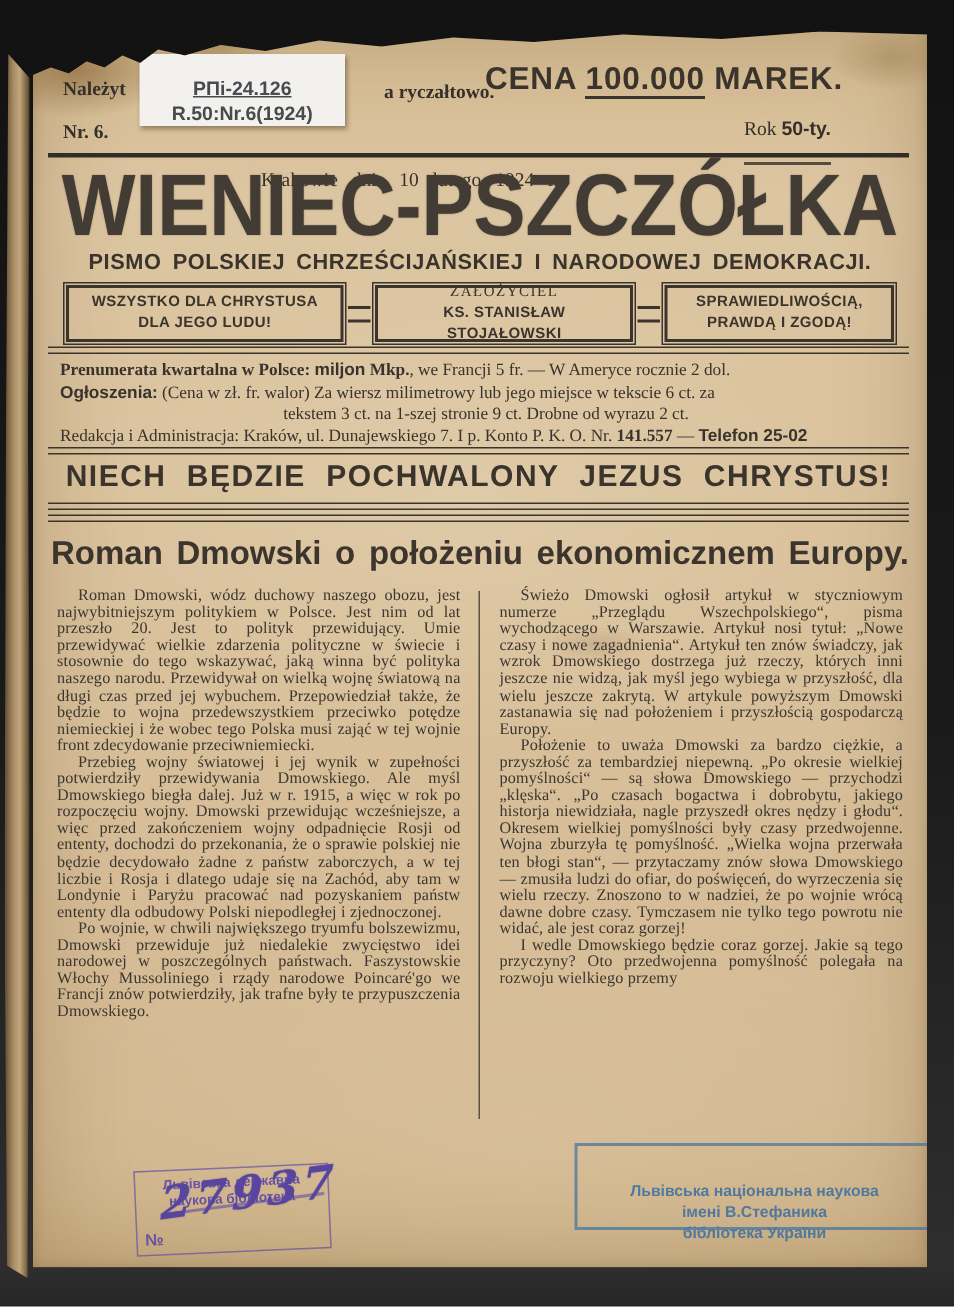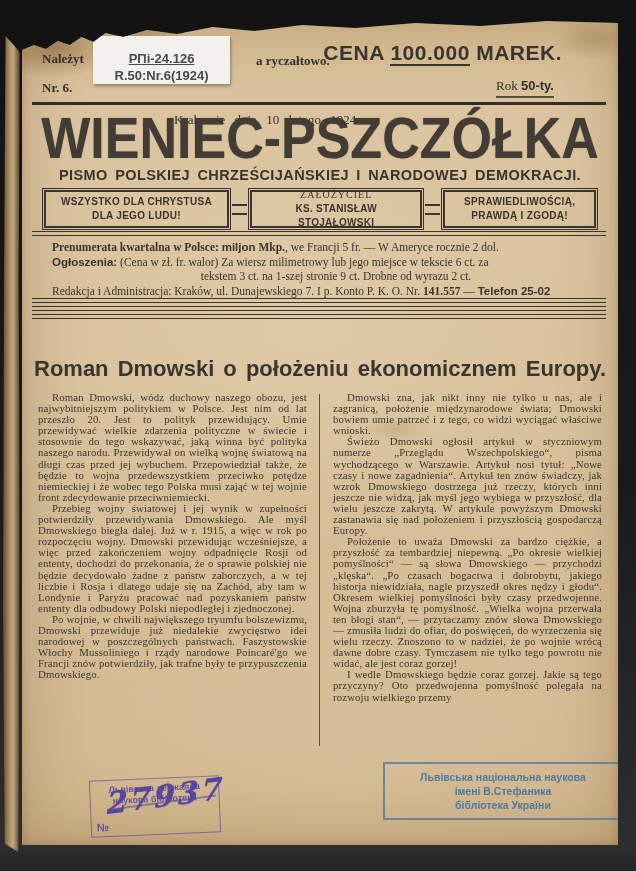--- a/index.html
+++ b/index.html
@@ -46,21 +46,21 @@
   .h-frag{font-weight:bold;font-size:13px;color:#35302a;}
   .price{
     left:284px;top:27px;width:256px;text-align:right;
     font-family:"Liberation Sans",sans-serif;font-weight:bold;font-size:21px;
     color:#3a342c;letter-spacing:.5px;
   }
   .price .u{border-bottom:2.5px solid currentColor;}
   .row2{font-size:13px;color:#35302a;}
   .date-line{word-spacing:6px;}
   .rok .s{font-family:"Liberation Sans",sans-serif;font-weight:bold;}
-  .rok{border-bottom:2px solid rgba(53,48,42,.8);padding-bottom:2px;}
+  .rok{border-bottom:2px solid rgba(53,48,42,.8);padding-bottom:14px;}
   .header-rule{left:10px;right:12px;top:88px;height:0;border-top:3.5px solid #322d26;}
   
   .masthead{
     left:0;top:90px;width:100%;text-align:center;
     font-family:"Liberation Sans",sans-serif;font-weight:bold;font-size:52px;
     color:#423c34;transform:scaleY(1.12);transform-origin:top;
     letter-spacing:0px;white-space:nowrap;text-shadow:0 0 1px rgba(66,60,52,.55);
   }
   .subtitle{
     left:0;top:153px;width:100%;text-align:center;
@@ -75,21 +75,21 @@
     font-family:"Liberation Sans",sans-serif;font-weight:bold;font-size:10px;
     color:#3a342c;line-height:14px;height:34px;padding:0 4px;letter-spacing:.3px;
   }
   .motto.m1{width:182px;}
   .motto.m2{width:168px;}
   .motto.m3{width:148px;}
   .motto .founder-tag{font-family:"Liberation Serif",serif;font-weight:normal;font-size:10px;letter-spacing:1px;}
   .conn{width:16px;height:7px;border-top:2px solid #3a342c;border-bottom:2px solid #3a342c;align-self:center;margin:0 3px;}
   .rule-mottos{left:10px;right:12px;top:217px;height:3px;border-top:1.5px solid #3a342c;border-bottom:1px solid #3a342c;}
   
-  .imprint{left:30px;top:226px;width:568px;font-size:11.5px;color:#38332c;line-height:14.5px;}
+  .imprint{left:18px;top:226px;width:568px;font-size:11.5px;color:#38332c;line-height:14.5px;}
   .imprint .c{text-align:center;}
   .imprint .b,.rich .b{font-weight:bold;}
   .imprint .s,.rich .s{font-family:"Liberation Sans",sans-serif;}
   
   .rule-double{height:3px;border-top:1px solid #3a342c;border-bottom:1px solid #3a342c;}
   .banner-wrap{left:10px;top:284px;width:574px;}
   .banner-text{
     text-align:center;font-family:"Liberation Sans",sans-serif;font-weight:bold;
     font-size:20px;color:#3a342c;letter-spacing:1px;word-spacing:7px;margin:4px 0 5px 0;
   }
@@ -117,21 +117,21 @@
     position:absolute;left:16px;top:12px;width:110px;text-align:center;
     font-family:"DejaVu Serif",serif;font-style:italic;font-weight:bold;
     font-size:30px;color:#4e3da0;transform:rotate(-5deg) skewX(-8deg);
     letter-spacing:3px;text-shadow:0 0 1px rgba(78,61,160,.7);
     border-bottom:2px solid rgba(78,61,160,.55);
   }
   .stamp-right{
     left:361px;top:748px;width:240px;height:58px;
     border:2px solid rgba(70,116,159,.8);color:#46749f;
     font-family:"Liberation Sans",sans-serif;font-size:10.5px;font-weight:bold;
-    text-align:center;line-height:14px;padding-top:6px;box-sizing:border-box;opacity:.92;
+    text-align:center;line-height:14px;padding-top:23px;box-sizing:border-box;opacity:.92;
   }
 </style>
 </head>
 <body>
 
 <div class="spine"></div>
 
 <div class="paper">
 
   <div class="abs label">
@@ -172,34 +172,34 @@
 
   <div class="abs imprint">
     <div class="rich"><span class="b">Prenumerata kwartalna w Polsce: </span><span class="b s">miljon</span><span class="b"> Mkp.</span><span>, we Francji 5 fr. — W Ameryce rocznie 2 dol.</span></div>
     <div class="rich"><span class="b s">Ogłoszenia:</span><span> (Cena w zł. fr. walor) Za wiersz milimetrowy lub jego miejsce w tekscie 6 ct. za</span></div>
     <div class="rich c"><span>tekstem 3 ct. na 1-szej stronie 9 ct. Drobne od wyrazu 2 ct.</span></div>
     <div class="rich"><span>Redakcja i Administracja: Kraków, ul. Dunajewskiego 7. I p. Konto P. K. O. Nr. </span><span class="b">141.557</span><span> — </span><span class="b s">Telefon 25-02</span></div>
   </div>
 
   <div class="abs banner-wrap">
     <div class="rule-double"></div>
+    <div class="banner-text">NIECH BĘDZIE POCHWALONY JEZUS CHRYSTUS!</div>
     <div class="rule-double"></div>
     <div class="rule-double"></div>
   </div>
 
   <div class="abs article-title">Roman Dmowski o położeniu ekonomicznem Europy.</div>
   <div class="abs divider"></div>
   <div class="abs columns">
     <div class="col">
         <p><span>Roman Dmowski, wódz duchowy naszego obozu, jest najwybitniejszym politykiem w Polsce. Jest nim od lat przeszło 20. Jest to polityk przewidujący. Umie przewidywać wielkie zdarzenia polityczne w świecie i stosownie do tego wskazywać, jaką winna być polityka naszego narodu. </span><span class="b">Przewidywał on wielką wojnę światową</span><span> na długi czas przed jej wybuchem. </span><span class="b">Przepowiedział</span><span> także, </span><span class="b">że będzie to wojna przedewszystkiem przeciwko potędze niemieckiej</span><span> i że wobec tego </span><span class="b">Polska musi zająć w tej wojnie front zdecydowanie przeciwniemiecki.</span></p>
         <p><span>Przebieg wojny światowej i jej wynik w zupełności potwierdziły przewidywania Dmowskiego. Ale myśl Dmowskiego biegła dalej. </span><span class="b">Już w r. 1915,</span><span> a więc w rok po rozpoczęciu wojny. </span><span class="b">Dmowski</span><span> przewidując wcześniejsze, a więc przed zakończeniem wojny odpadnięcie Rosji od ententy, dochodzi do przekonania, że </span><span class="b">o sprawie polskiej nie będzie decydowało żadne z państw zaborczych,</span><span> a w tej liczbie i Rosja i </span><span class="b">dlatego udaje się na Zachód, aby tam w Londynie i Paryżu pracować nad pozyskaniem państw ententy dla odbudowy Polski niepodległej i zjednoczonej.</span></p>
         <p><span class="b">Po wojnie,</span><span> w chwili największego tryumfu bolszewizmu, </span><span class="b">Dmowski przewiduje już niedalekie zwycięstwo idei narodowej w poszczególnych państwach.</span><span> Faszystowskie Włochy Mussoliniego i rządy narodowe Poincaré'go we Francji znów potwierdziły, jak trafne były te przypuszczenia Dmowskiego.</span></p>
       </div>
     <div class="col">
-        <p><span class="b">Dmowski</span><span> zna, jak nikt inny nie tylko u nas, ale i zagranicą, </span><span class="b">położenie międzynarodowe świata;</span><span> Dmowski bowiem umie patrzeć i z tego, co widzi wyciągać właściwe wnioski.</span></p>
         <p><span class="b">Świeżo Dmowski ogłosił artykuł w styczniowym numerze „Przeglądu Wszechpolskiego“,</span><span> pisma wychodzącego w Warszawie. Artykuł nosi tytuł: „Nowe czasy i nowe zagadnienia“. Artykuł ten znów świadczy, jak wzrok Dmowskiego dostrzega już rzeczy, których inni jeszcze nie widzą, jak myśl jego wybiega w przyszłość, dla wielu jeszcze zakrytą. </span><span class="b">W artykule powyższym Dmowski zastanawia się nad położeniem i przyszłością gospodarczą Europy.</span></p>
         <p><span class="b">Położenie to uważa</span><span> Dmowski </span><span class="b">za bardzo ciężkie,</span><span> a przyszłość za tembardziej niepewną. „Po okresie wielkiej pomyślności“ — są słowa Dmowskiego — przychodzi „klęska“. </span><span class="b">„Po czasach bogactwa i dobrobytu, jakiego historja niewidziała, nagle przyszedł okres nędzy i głodu“.</span><span> Okresem wielkiej pomyślności były czasy przedwojenne. Wojna zburzyła tę pomyślność. </span><span class="b">„Wielka wojna przerwała ten błogi stan“,</span><span> — przytaczamy znów słowa Dmowskiego — </span><span class="b">zmusiła ludzi do ofiar, do poświęceń, do wyrzeczenia się wielu rzeczy.</span><span> Znoszono to w nadziei, że po wojnie wrócą dawne dobre czasy. Tymczasem nie tylko tego powrotu nie widać, </span><span class="b">ale jest coraz gorzej!</span></p>
         <p><span class="b">I wedle Dmowskiego będzie coraz gorzej.</span><span> Jakie są tego przyczyny? </span><span class="b">Oto przedwojenna pomyślność polegała na rozwoju wielkiego przemy</span></p>
       </div>
   </div>
 
   <div class="abs stamp-left">
     <div>Львівська державна</div>
     <div>наукова бібліотека</div>
     <span class="no">№</span>

